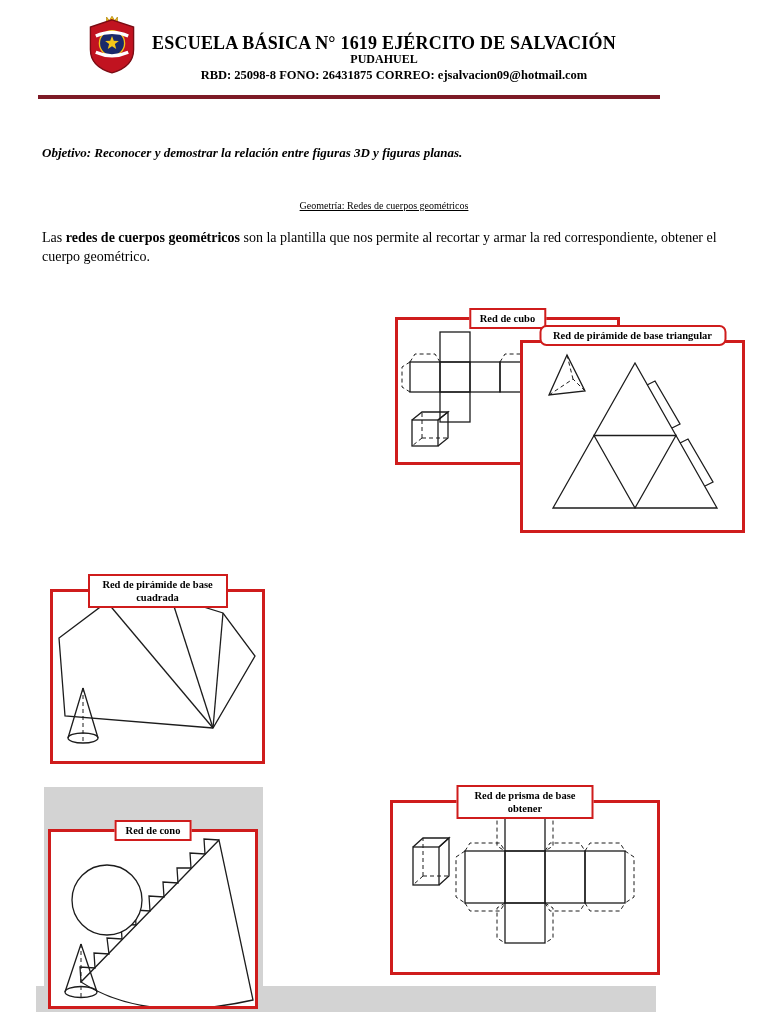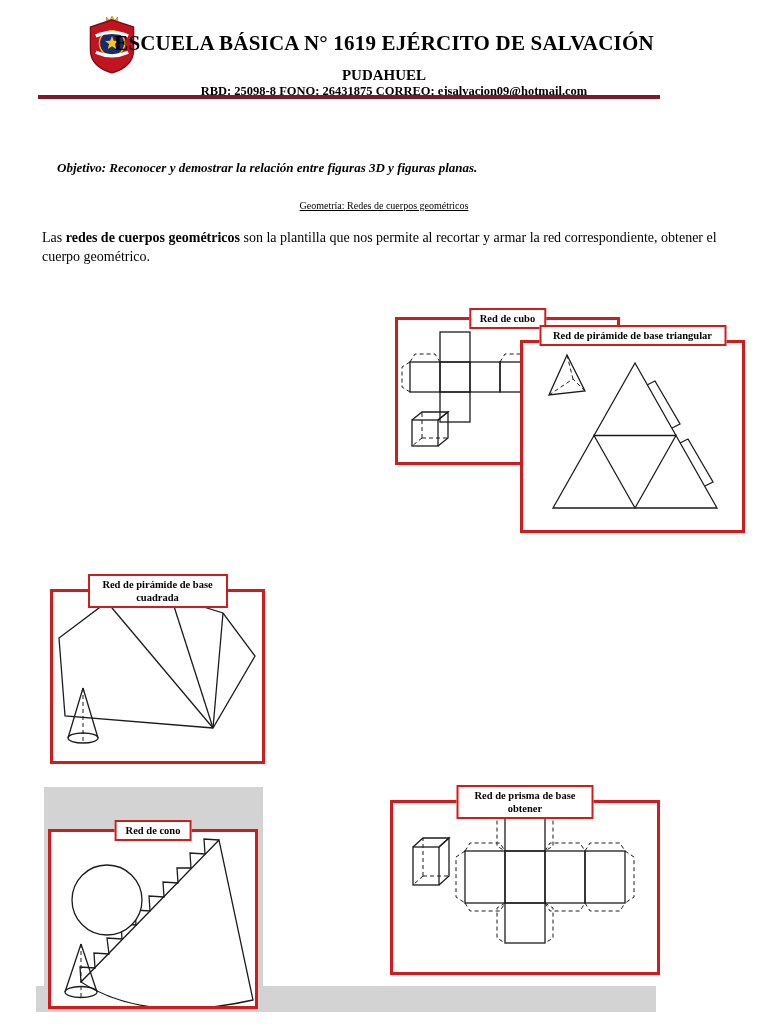--- a/index.html
+++ b/index.html
@@ -2,27 +2,27 @@
 <html><head>
 <meta charset="utf-8">
 <style>
   html,body{margin:0;padding:0;background:#fff;}
   .page{position:relative;width:768px;height:1024px;background:#fff;overflow:hidden;
         font-family:"Liberation Serif",serif;color:#000;}
 
   
   .logo{position:absolute;left:85px;top:15px;width:54px;height:60px;}
   .header-text{position:absolute;left:0;right:0;top:33px;text-align:center;}
-  .school-name{margin:0;font-size:21px;font-weight:bold;letter-spacing:.2px;line-height:20px;}
-  .school-location{font-size:15px;font-weight:bold;line-height:13px;margin-top:16px;}
+  .school-name{margin:0;font-size:18px;font-weight:bold;letter-spacing:.2px;line-height:20px;}
+  .school-location{font-size:12px;font-weight:bold;line-height:13px;margin-top:0;}
   .school-contact{font-size:12.5px;font-weight:bold;line-height:15px;margin-top:2px;padding-left:20px;}
   .rule{position:absolute;left:38px;top:95px;width:622px;height:4px;background:#7d1a26;}
 
   
-  .objective{position:absolute;left:42px;top:145px;right:40px;margin:15px;
+  .objective{position:absolute;left:42px;top:145px;right:40px;margin:0;
              font-size:13px;font-weight:bold;font-style:italic;}
   .section-title{position:absolute;left:0;right:0;top:200px;margin:0;text-align:center;
                  font-size:10px;font-weight:normal;text-decoration:underline;}
   .intro{position:absolute;left:42px;top:229px;width:690px;margin:0;
          font-size:14px;line-height:1.35;}
 
   
   .grey-patch{position:absolute;background:#d3d3d3;}
   .patch-cone{left:44px;top:787px;width:219px;height:225px;}
   .patch-bottom{left:36px;top:986px;width:620px;height:26px;}
@@ -32,21 +32,21 @@
   .fig-svg{display:block;width:100%;height:100%;}
   .fig-label{position:absolute;left:50%;transform:translateX(-50%);top:-12px;
              background:#fff;border:2px solid #cf1c1c;padding:2px 9px;
              font-weight:bold;font-size:10.5px;line-height:1.25;text-align:center;
              white-space:nowrap;z-index:3;}
   .fig-label.two-line{white-space:normal;top:-18px;}
 
   .fig-cilindro{left:50px;top:318px;width:202px;height:156px;}
   .fig-cubo{left:395px;top:300px;width:219px;height:142px;z-index:1;margin-top:17px;}
   .fig-tetra{left:520px;top:340px;width:219px;height:187px;z-index:2;}
-  .fig-tetra .fig-label{width:165px;}
+  .fig-tetra .fig-label{width:165px;border-radius:7px;}
   .fig-pir4{left:50px;top:589px;width:209px;height:169px;}
   .fig-pir4 .fig-label{width:118px;}
   .fig-cono{left:48px;top:805px;width:204px;height:174px;z-index:1;margin-top:24px;}
   .fig-prisma{left:390px;top:800px;width:264px;height:169px;}
   .fig-prisma .fig-label{width:115px;}
 
   
   .ln{fill:none;stroke:#1c1c1c;stroke-width:1.3;}
   .lnw{fill:#fff;stroke:#1c1c1c;stroke-width:1.3;}
   .dash{fill:none;stroke:#1c1c1c;stroke-width:1;stroke-dasharray:4 3;}

